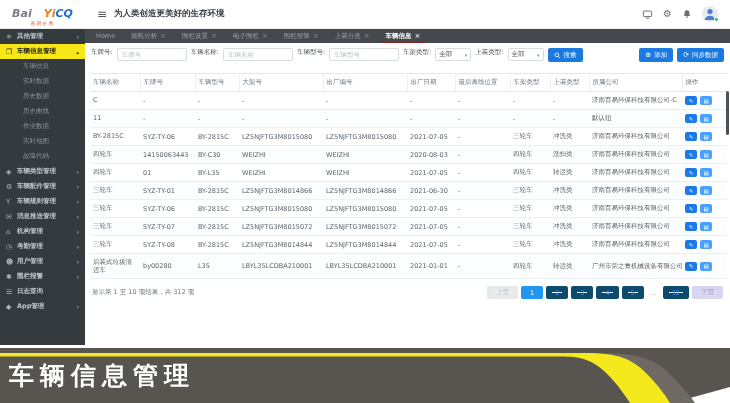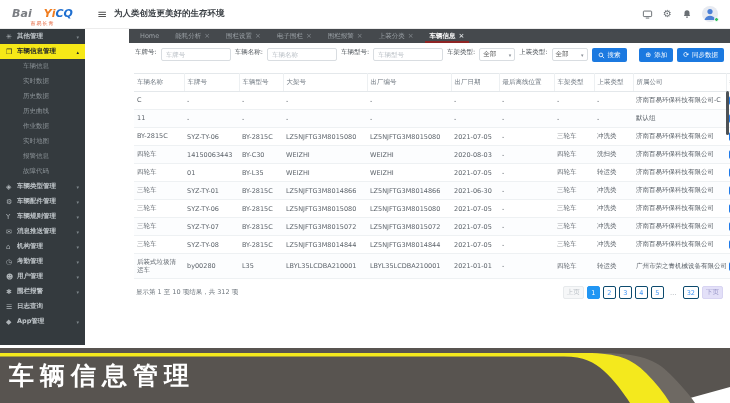--- a/index.html
+++ b/index.html
@@ -25,21 +25,21 @@
   .bodyrow { display:flex; height:316px; }
   aside { width:85px; background:#343a3e; flex:none; overflow:hidden; }
   .sitem { height:15px; display:flex; align-items:center; padding:0 6px; cursor:pointer; }
   .sitem.top { color:#bfc5c9; font-size:6.5px; font-weight:bold; }
   .sitem.sub { color:#8d9499; font-size:6.5px; padding-left:23px; }
   .sicon { width:11px; font-size:7px; color:#aeb4b8; font-weight:normal; }
   .caret { margin-left:auto; font-size:5px; color:#7f878c; }
   .sitem.active { background:#f6e817; color:#23262a; }
   .sitem.active .sicon, .sitem.active .caret { color:#23262a; }
 
-  .content { flex:1; display:flex; flex-direction:column; min-width:0;padding-left:44px; }
+  .content { flex:1; display:flex; flex-direction:column; min-width:0; }
 
   
   .tabbar { height:14px; background:#45494d; display:flex; align-items:stretch; padding-left:3px; }
   .tab { position:relative; display:flex; align-items:center; gap:3px; padding:0 8px; font-size:6.5px; color:#9ba1a6; cursor:pointer; }
   .tab .close { font-size:7px; color:#82888d; }
   .tab.active { color:#fff; font-weight:bold; }
   .tab.active .close { color:#d9dcde; }
   .tab.active::after { content:""; position:absolute; left:3px; right:3px; bottom:0; height:2px; background:#8e2424; }
 
   
@@ -65,21 +65,21 @@
   .abtn { display:inline-flex; align-items:center; justify-content:center; width:12px; height:9px; border:none; border-radius:2px; color:#fff; font-size:5.5px; cursor:pointer; margin-right:3px; padding:0; }
   .abtn.edit { background:#1d79e8; }
   .abtn.detail { background:#4aa0ff; }
 
   .scrollbar { position:absolute; right:1px; top:48px; width:3px; height:44px; background:#4d5256; border-radius:2px; cursor:grab; }
 
   
   .pagerrow { display:flex; align-items:center; margin-top:7px; padding:0 2px; }
   .pinfo { font-size:6.5px; color:#6e767d; }
   .pages { margin-left:auto; display:flex; gap:3px; }
-  .pg { min-width:13px; height:13px; border:1px solid #0c4a6e; border-radius:2px; background:#fff; color:#3f95f5; font-size:6.5px; display:flex; align-items:center; justify-content:center; padding:0 3px; cursor:pointer; }
+  .pg { min-width:13px; height:13px; border:6px solid #0c4a6e; border-radius:2px; background:#fff; color:#3f95f5; font-size:6.5px; display:flex; align-items:center; justify-content:center; padding:0 3px; cursor:pointer; }
   .pg.prev { background:#f6f7f8; color:#b9bfc5; border-color:#e7eaec; }
   .pg.active { background:#2196f3; border-color:#2196f3; color:#fff; }
   .pg.ellipsis { border:none; background:transparent; color:#9aa1a7; }
   .pg.next { background:#e3e0f8; border-color:#d8d4f2; color:#9a97c9; }
 
   
   .footer { position:relative; height:58px; background:#fff; }
   .footer svg { position:absolute; inset:0; }
   .ftitle { position:absolute; left:9px; top:14px; font-size:25px; font-weight:bold; color:#fff; letter-spacing:6px; white-space:nowrap; }
 </style>
@@ -141,23 +141,20 @@
           <span class="slabel">历史数据</span>
         </div>
         <div class="sitem sub">
           <span class="slabel">历史曲线</span>
         </div>
         <div class="sitem sub">
           <span class="slabel">作业数据</span>
         </div>
         <div class="sitem sub">
           <span class="slabel">实时地图</span>
-        </div>
-        <div class="sitem sub">
-          <span class="slabel">报警信息</span>
         </div>
         <div class="sitem sub">
           <span class="slabel">故障代码</span>
         </div>
         <div class="sitem top">
           <span class="sicon">◈</span>
           <span class="slabel">车辆类型管理</span>
           <span class="caret">▾</span>
         </div>
         <div class="sitem top">

